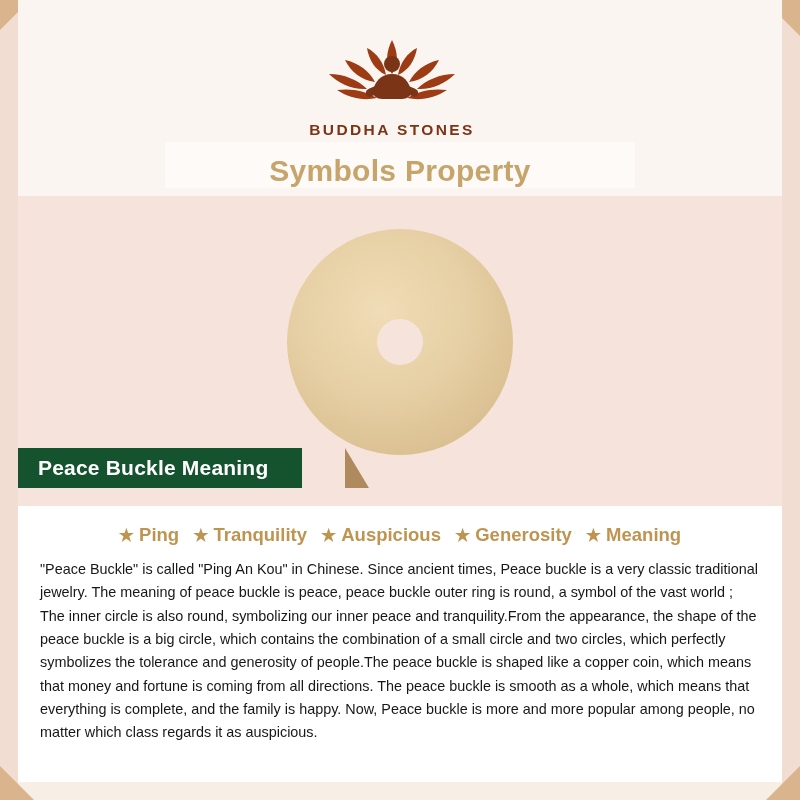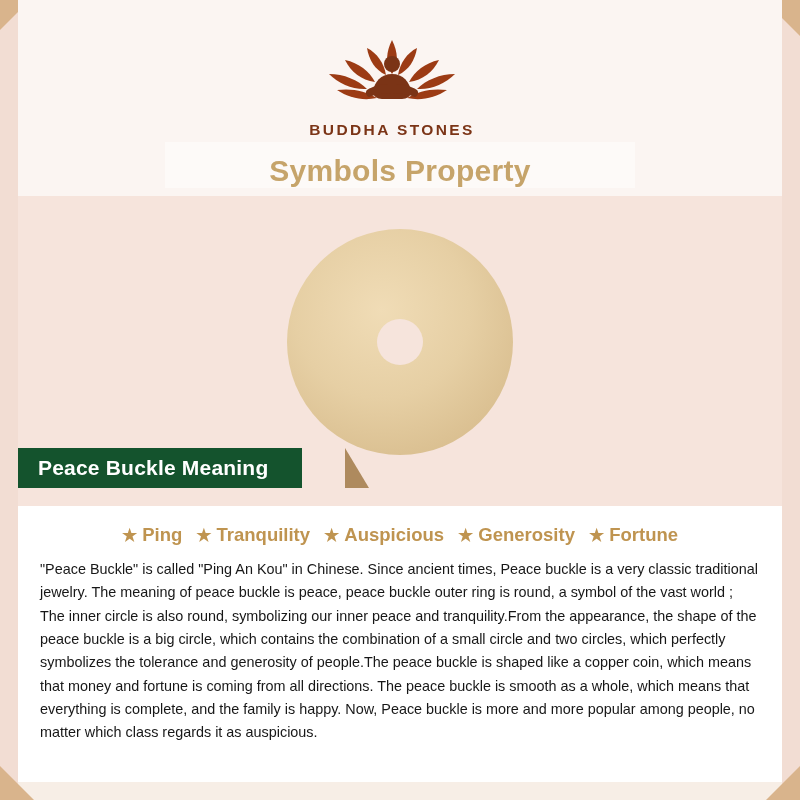--- a/index.html
+++ b/index.html
@@ -288,20 +288,20 @@
       <span class="kw">
         <span class="star">★</span>
         <span>Auspicious</span>
       </span>
       <span class="kw">
         <span class="star">★</span>
         <span>Generosity</span>
       </span>
       <span class="kw">
         <span class="star">★</span>
-        <span>Fortune</span>
+        <span>Meaning</span>
       </span>
     </div>
 
     <p class="paragraph">"Peace Buckle" is called "Ping An Kou" in Chinese. Since ancient times, Peace buckle is a very classic traditional jewelry. The meaning of peace buckle is peace, peace buckle outer ring is round, a symbol of the vast world ; The inner circle is also round, symbolizing our inner peace and tranquility.From the appearance, the shape of the peace buckle is a big circle, which contains the combination of a small circle and two circles, which perfectly symbolizes the tolerance and generosity of people.The peace buckle is shaped like a copper coin, which means that money and fortune is coming from all directions. The peace buckle is smooth as a whole, which means that everything is complete, and the family is happy. Now, Peace buckle is more and more popular among people, no matter which class regards it as auspicious.</p>
   </div>
 
 </div>
 
 </body></html>

